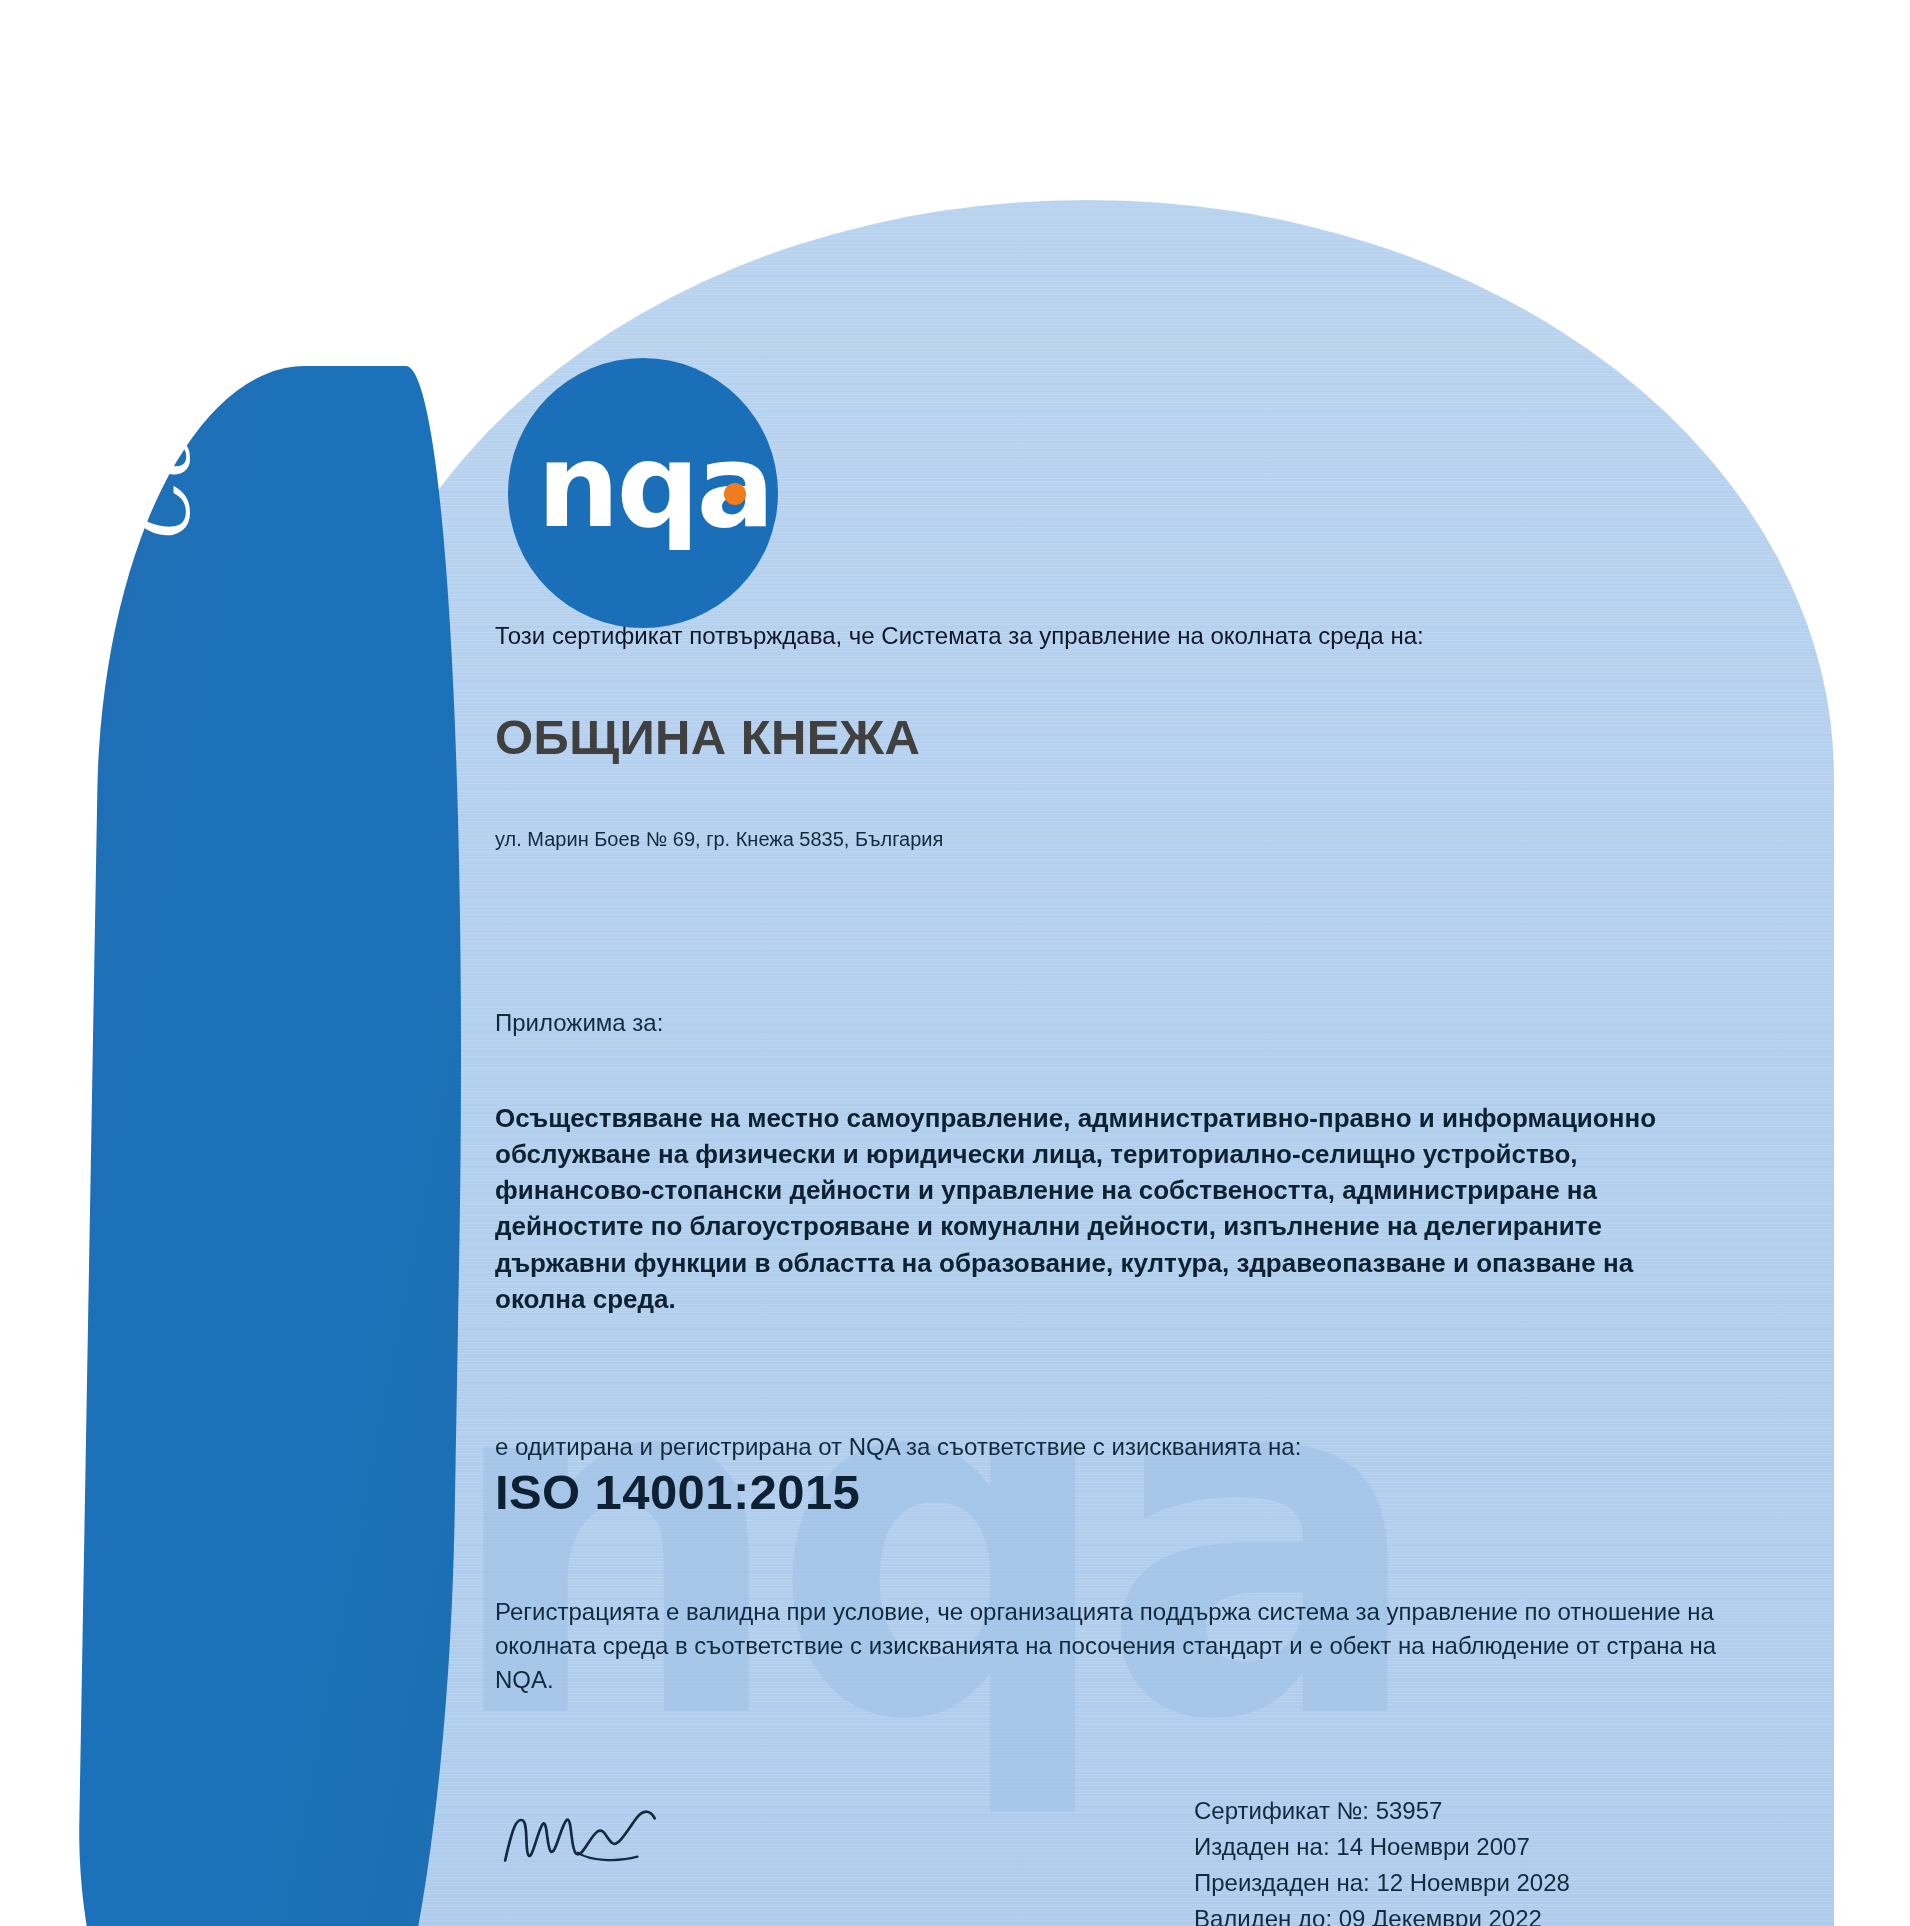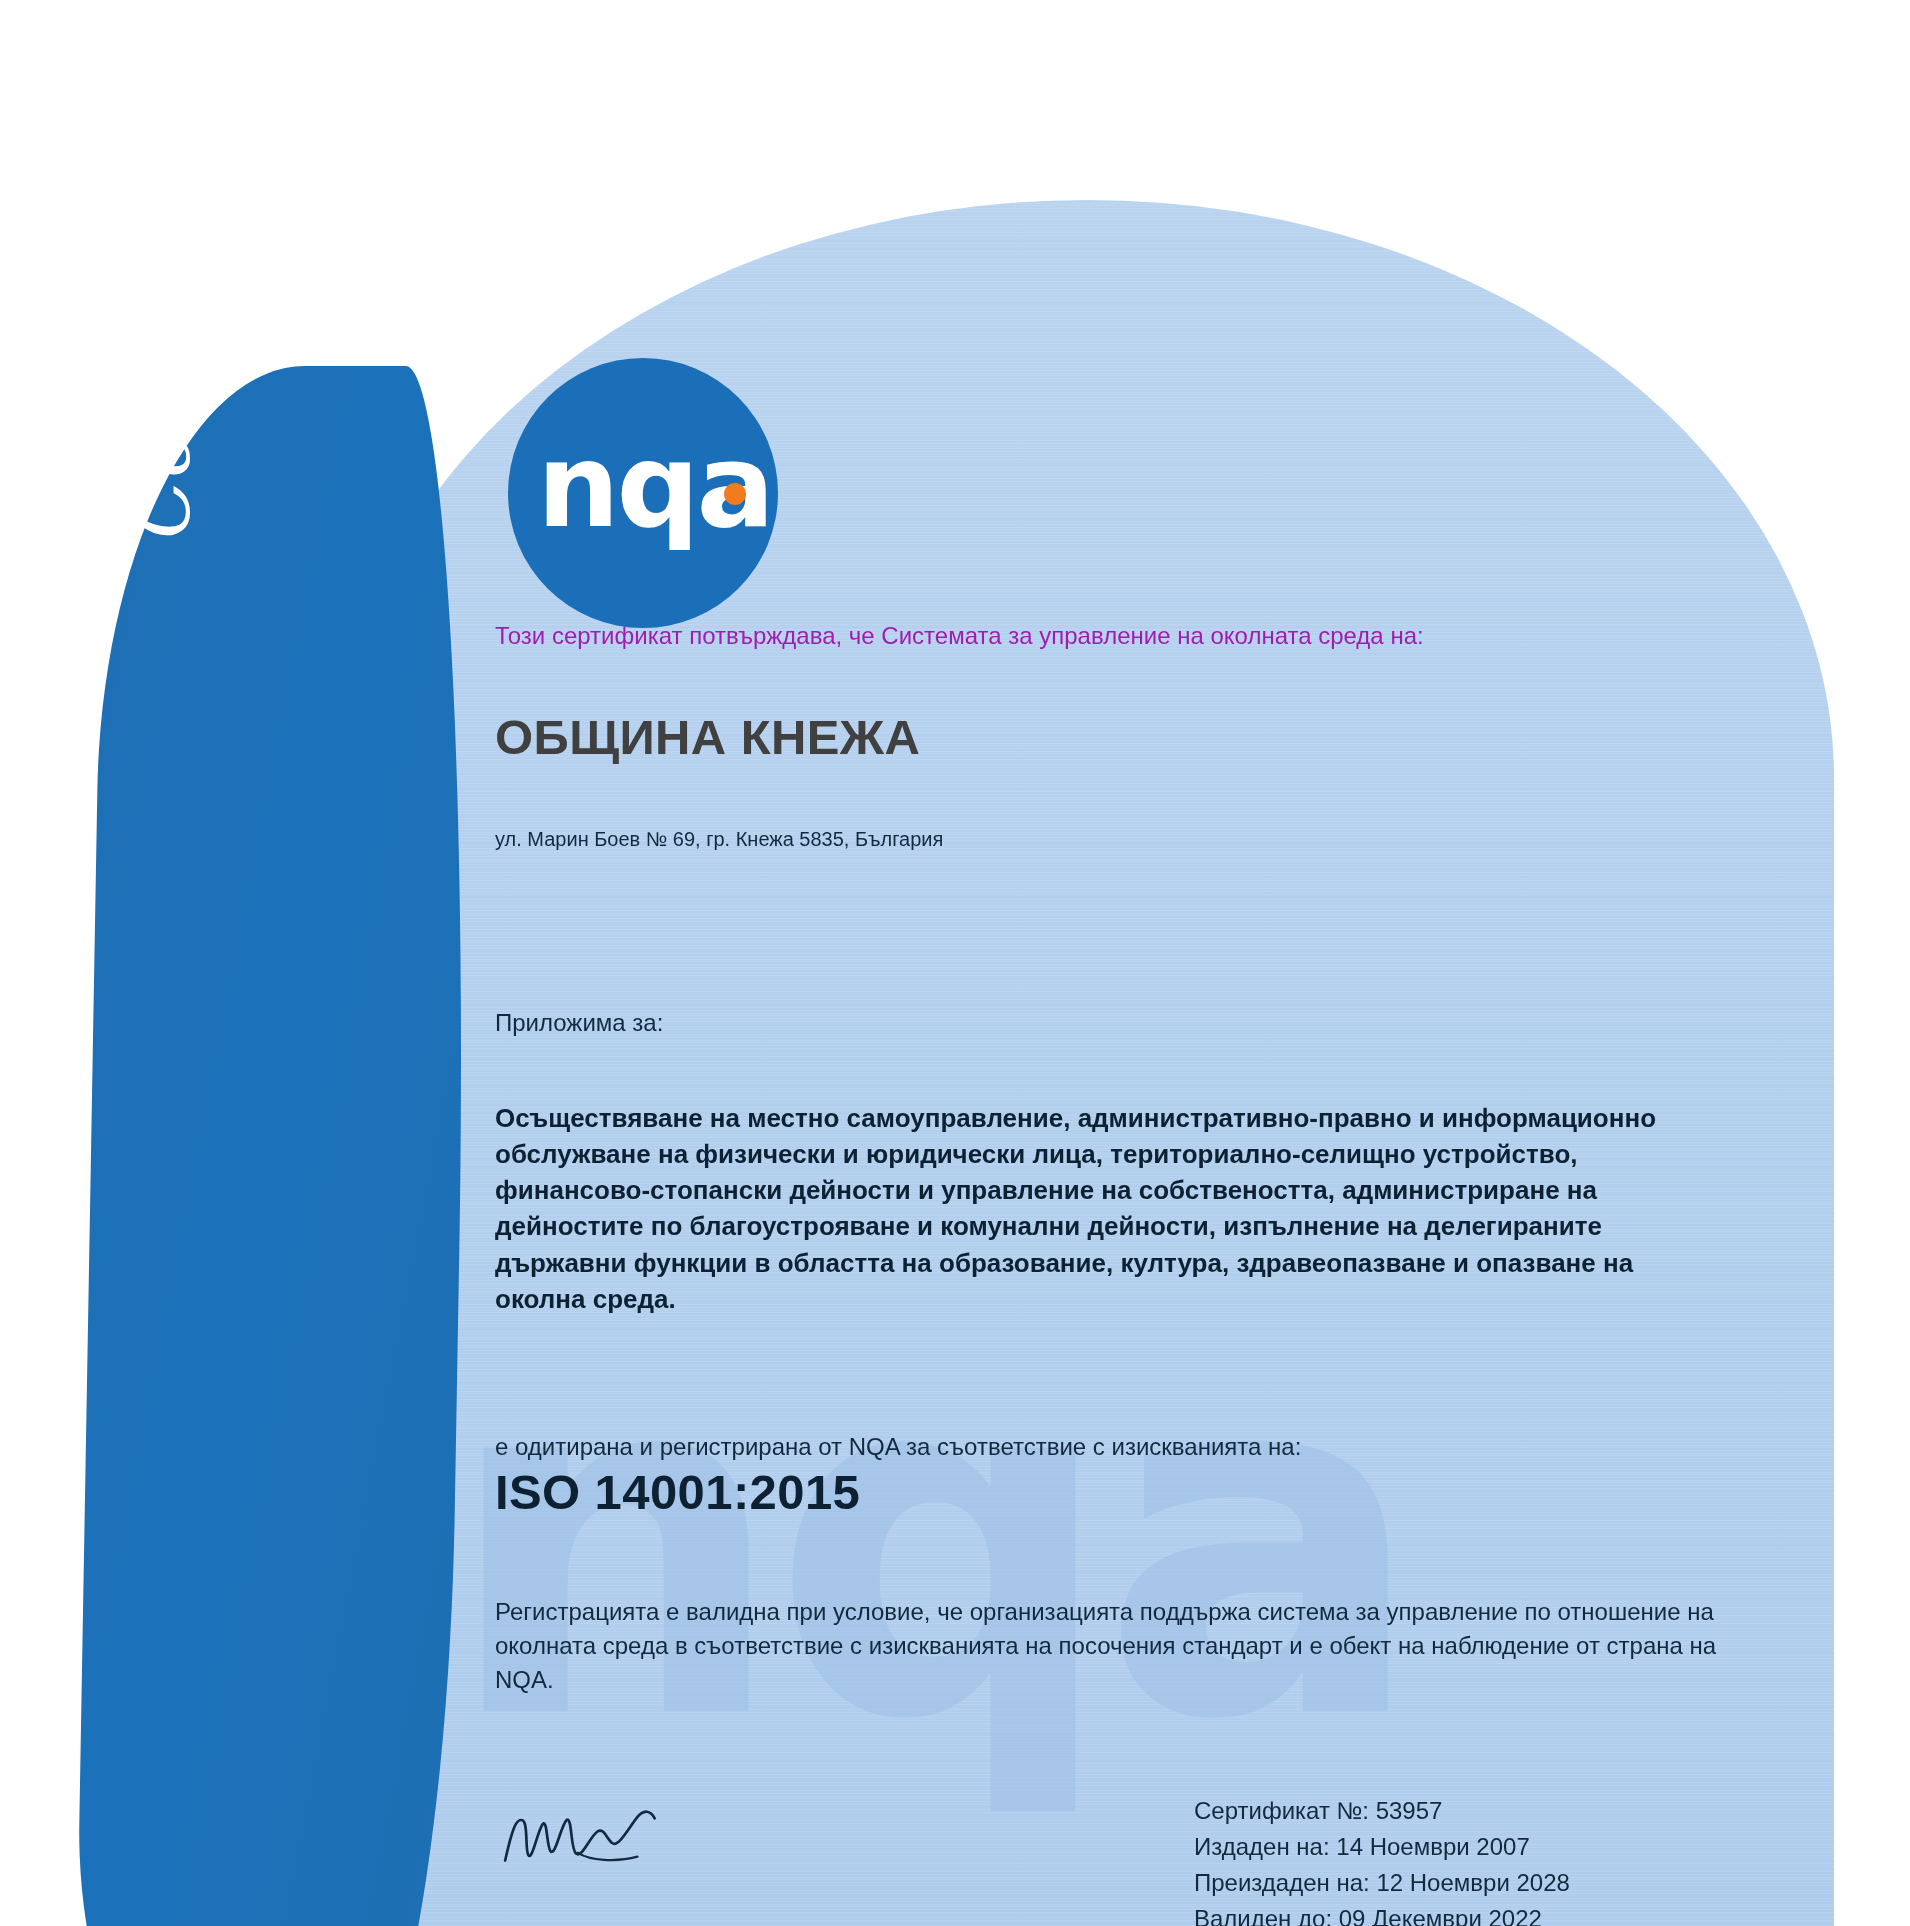--- a/index.html
+++ b/index.html
@@ -122,21 +122,21 @@
   
   .txt {
     position: absolute;
     color: #10263a;
     font-family: "Liberation Sans", sans-serif;
   }
   .intro-line {
     left: 495px;
     top: 622px;
     font-size: 24px;
-    color: #a21caf;
+    color: #0f172a;
   }
   .org-name {
     left: 495px;
     top: 709px;
     font-size: 49px;
     font-weight: 700;
     letter-spacing: 0.4px;
     color: #404040;
   }
   .org-address {

